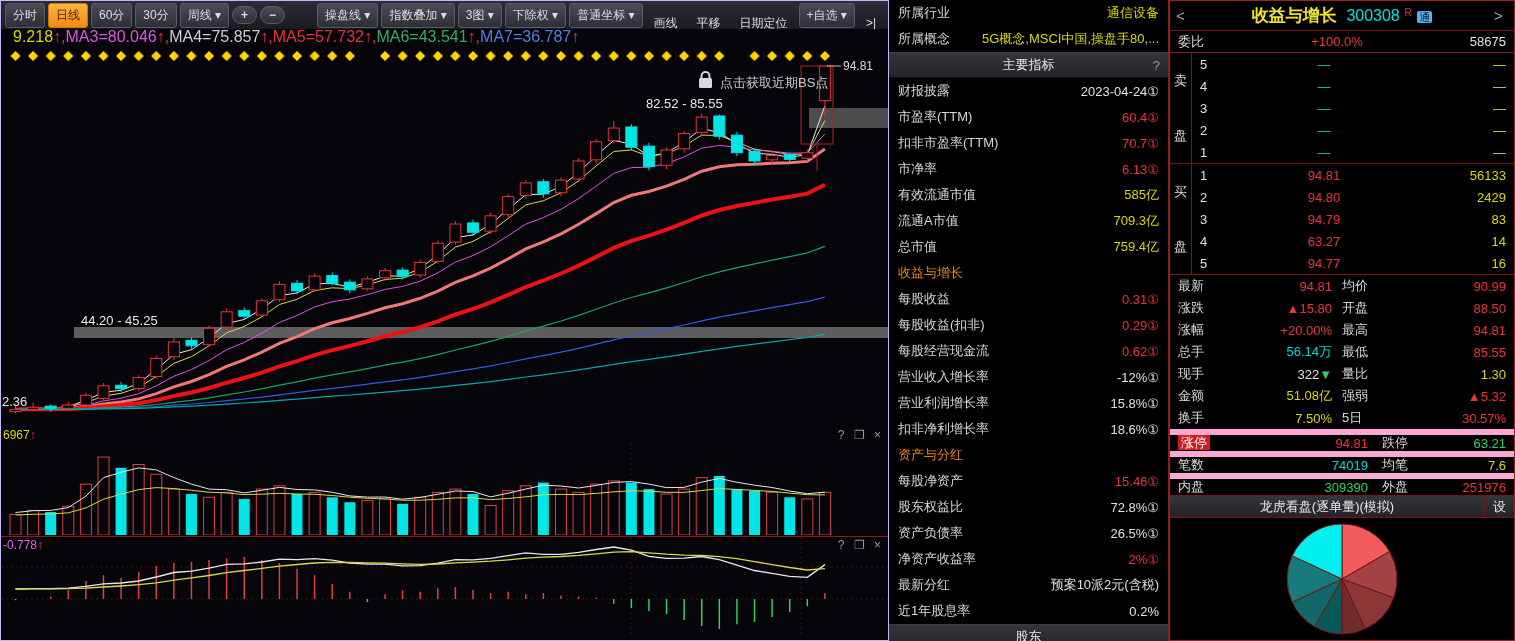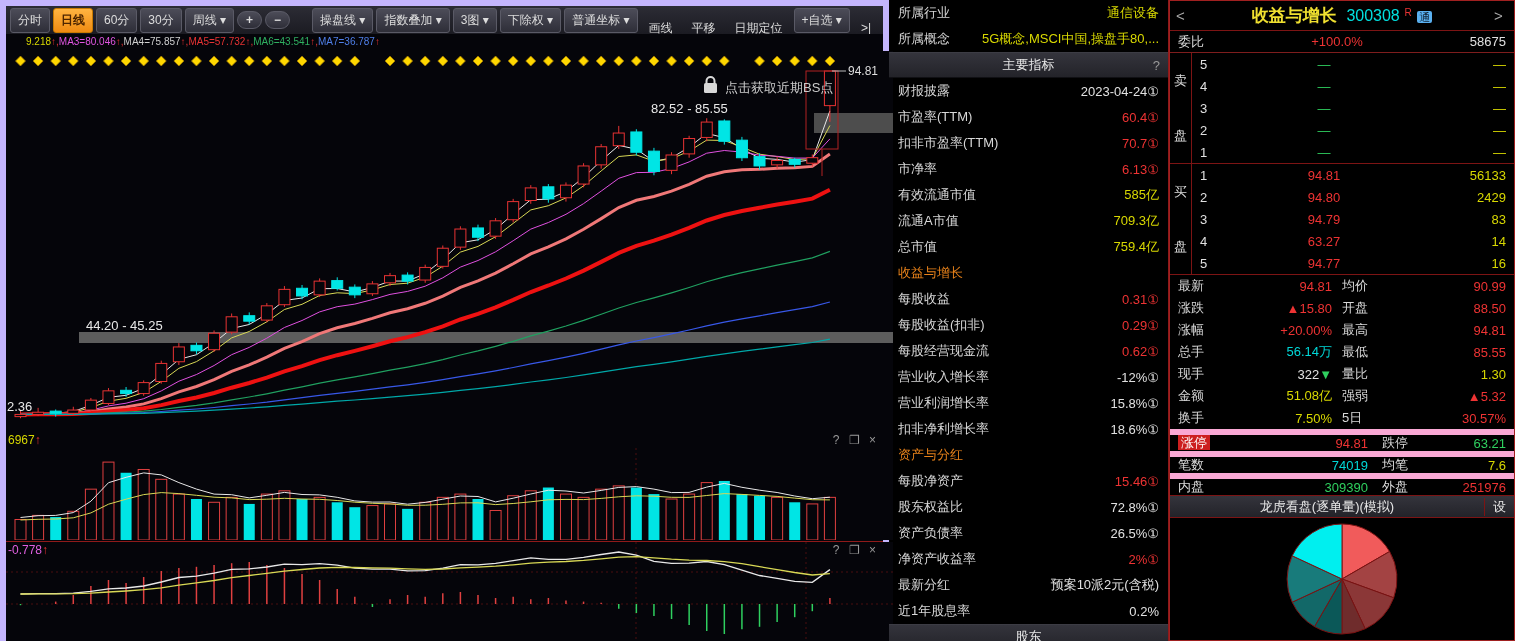--- a/index.html
+++ b/index.html
@@ -1,31 +1,31 @@
 <!DOCTYPE html>
 <html><head>
 <meta charset="utf-8">
 <style>
   * { box-sizing: border-box; margin:0; padding:0; }
   html,body { width:1515px; height:641px; background:#000; overflow:hidden;
     font-family:"Liberation Sans", sans-serif; color:#ddd; }
   .app { display:flex; width:1515px; height:641px; }
 
   
-  .chart-col { width:889px; height:641px; border:6px solid #c4b5fd; background:#05050a;
+  .chart-col { width:889px; height:641px; border:1px solid #c4b5fd; background:#05050a;
     display:flex; flex-direction:column; }
   .toolbar { height:28px; background:linear-gradient(#2c2c35,#1b1b22);
     display:flex; align-items:center; gap:3px; padding:0 4px; flex:none; }
   .tbtn { background:linear-gradient(#4c4c58,#2e2e38); border:1px solid #5a5a66; border-radius:3px;
     color:#ddd; font-size:12px; padding:3px 7px; cursor:pointer; white-space:nowrap; }
-  .tbtn.active { background:linear-gradient(#ffb441,#ef8b12); color:#4c2500; border-color:#c87a00; font-weight:bold; }
+  .tbtn.active { background:linear-gradient(#ffb441,#ef8b12); color:#4c2500; border-color:#c87a00; font-weight:normal; }
   .tbtn.flat { background:none; border:1px solid transparent;margin-top:16px; }
   .tbtn.pill { border-radius:9px; padding:1px 8px; font-weight:bold; }
   .tb-spacer { flex:1; }
-  .ma-legend { height:17px; font-size:10px; line-height:16px; padding-left:20px; white-space:nowrap; flex:none; background:#05050a;}
+  .ma-legend { height:17px; font-size:16px; line-height:16px; padding-left:12px; white-space:nowrap; flex:none; background:#05050a;}
   .main-chart { position:relative; height:381px; flex:none; border-bottom:1px solid #8f1a1a; }
   .sub-panel { position:relative; flex:none; border-bottom:1px solid #8f1a1a; }
   .sub-panel:last-child { border-bottom:none; }
   .panel-label { position:absolute; top:1px; left:2px; font-size:12px; z-index:2; }
   .panel-ctrls { position:absolute; top:1px; right:4px; font-size:12px; color:#999; z-index:2; letter-spacing:3px; cursor:pointer;}
   .panel-ctrls span { cursor:pointer; }
   svg { display:block; }
 
   
   .info-col { width:280px; height:641px; background:#000; border-right:1px solid #8f1a1a; overflow:hidden; font-size:13px;}

